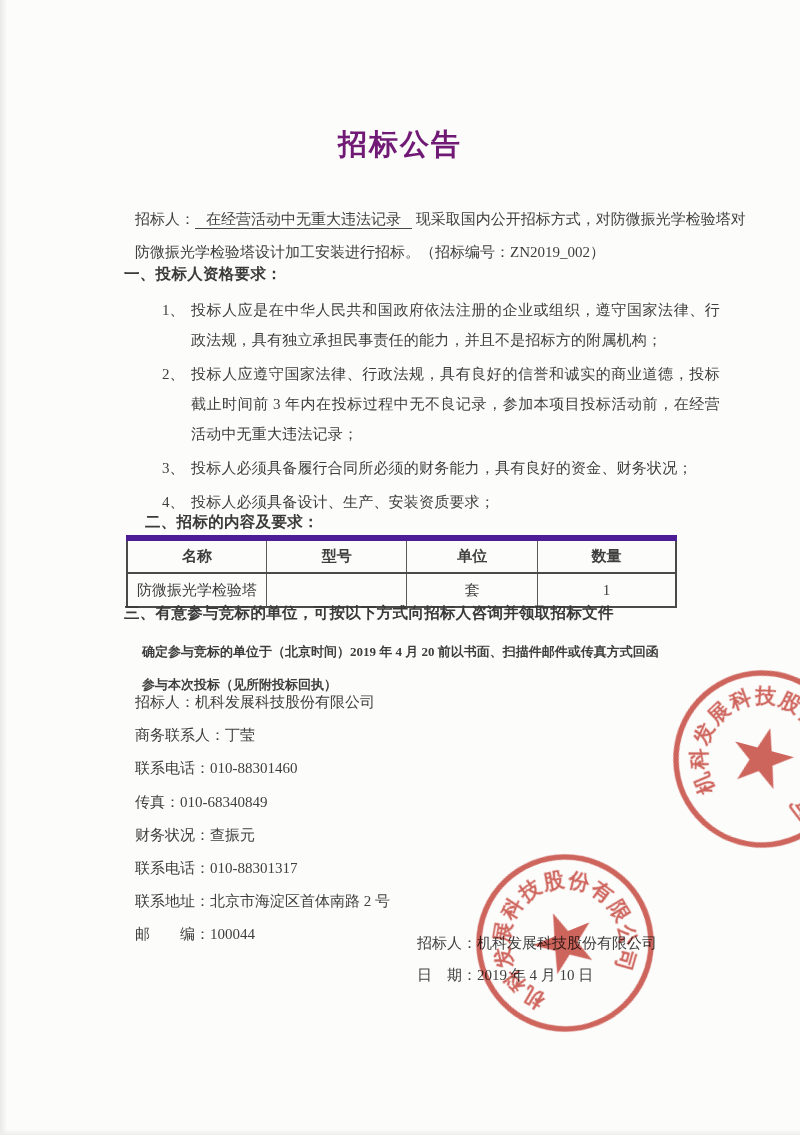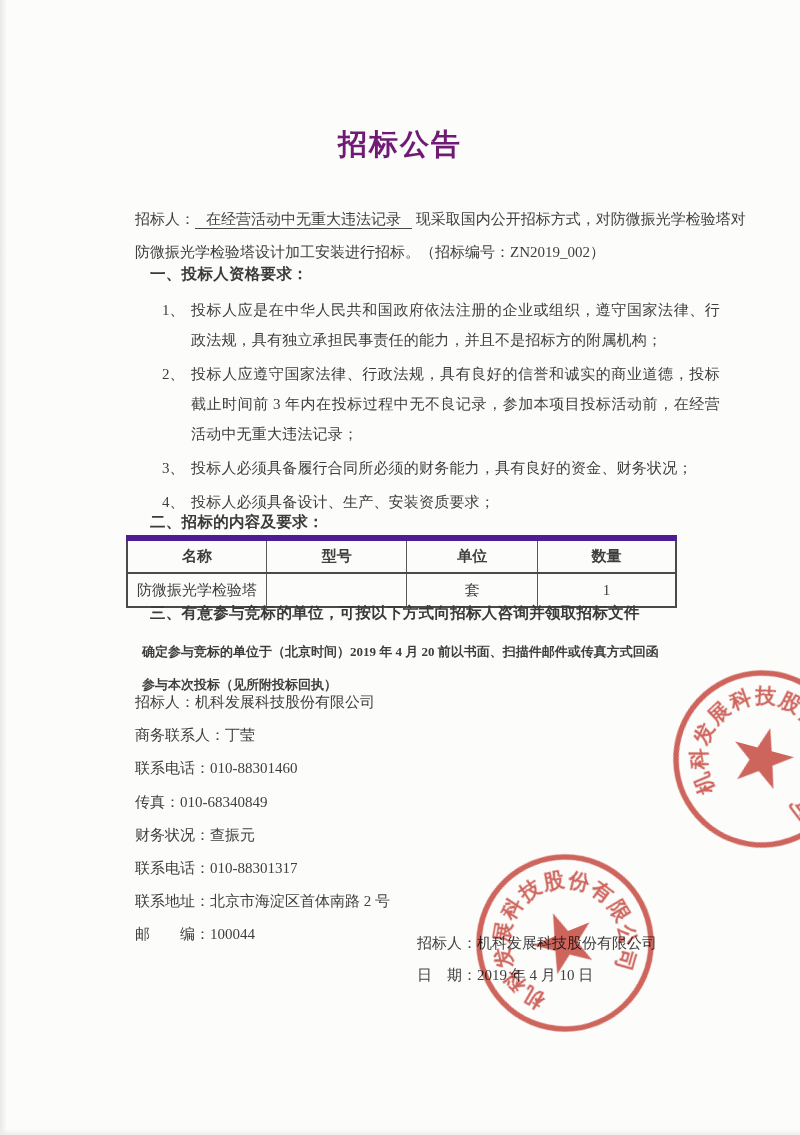--- a/index.html
+++ b/index.html
@@ -18,24 +18,24 @@
   .doc-title{
     position:absolute;left:0;top:125px;width:800px;text-align:center;
     font-family:"Liberation Sans","DejaVu Sans",sans-serif;
     font-size:29px;font-weight:600;letter-spacing:2px;color:#701a75;
   }
   .intro{position:absolute;left:135px;top:203px;font-size:15px;line-height:33px;white-space:nowrap;}
   .bidder-underline{
     border-bottom:1.5px solid #4a4a4a;padding:0 11px 1px 11px;
   }
   .sec-heading{
-    position:absolute;left:150px;font-size:15.5px;font-weight:bold;color:#3a3a3a;
+    position:absolute;left:124px;font-size:15.5px;font-weight:bold;color:#3a3a3a;
     white-space:nowrap;letter-spacing:.3px;
   }
-  .h1{top:264px;} .h2{top:512px;} .h3{top:603px;}
+  .h1{top:264px;} .h2{top:512px;margin-left:21px;} .h3{top:603px;}
   .req-list{position:absolute;left:162px;top:295px;width:558px;}
   .req{display:flex;margin-bottom:4px;}
   .req-num{width:29px;flex:none;font-size:15px;line-height:30px;}
   .req-text{flex:1;font-size:15px;line-height:30px;text-align:justify;letter-spacing:.2px;}
   table.tender{
     position:absolute;left:126px;top:535px;width:551px;
     border-collapse:collapse;table-layout:fixed;
     font-size:15px;color:#3e3e3e;
   }
   table.tender th,table.tender td{

